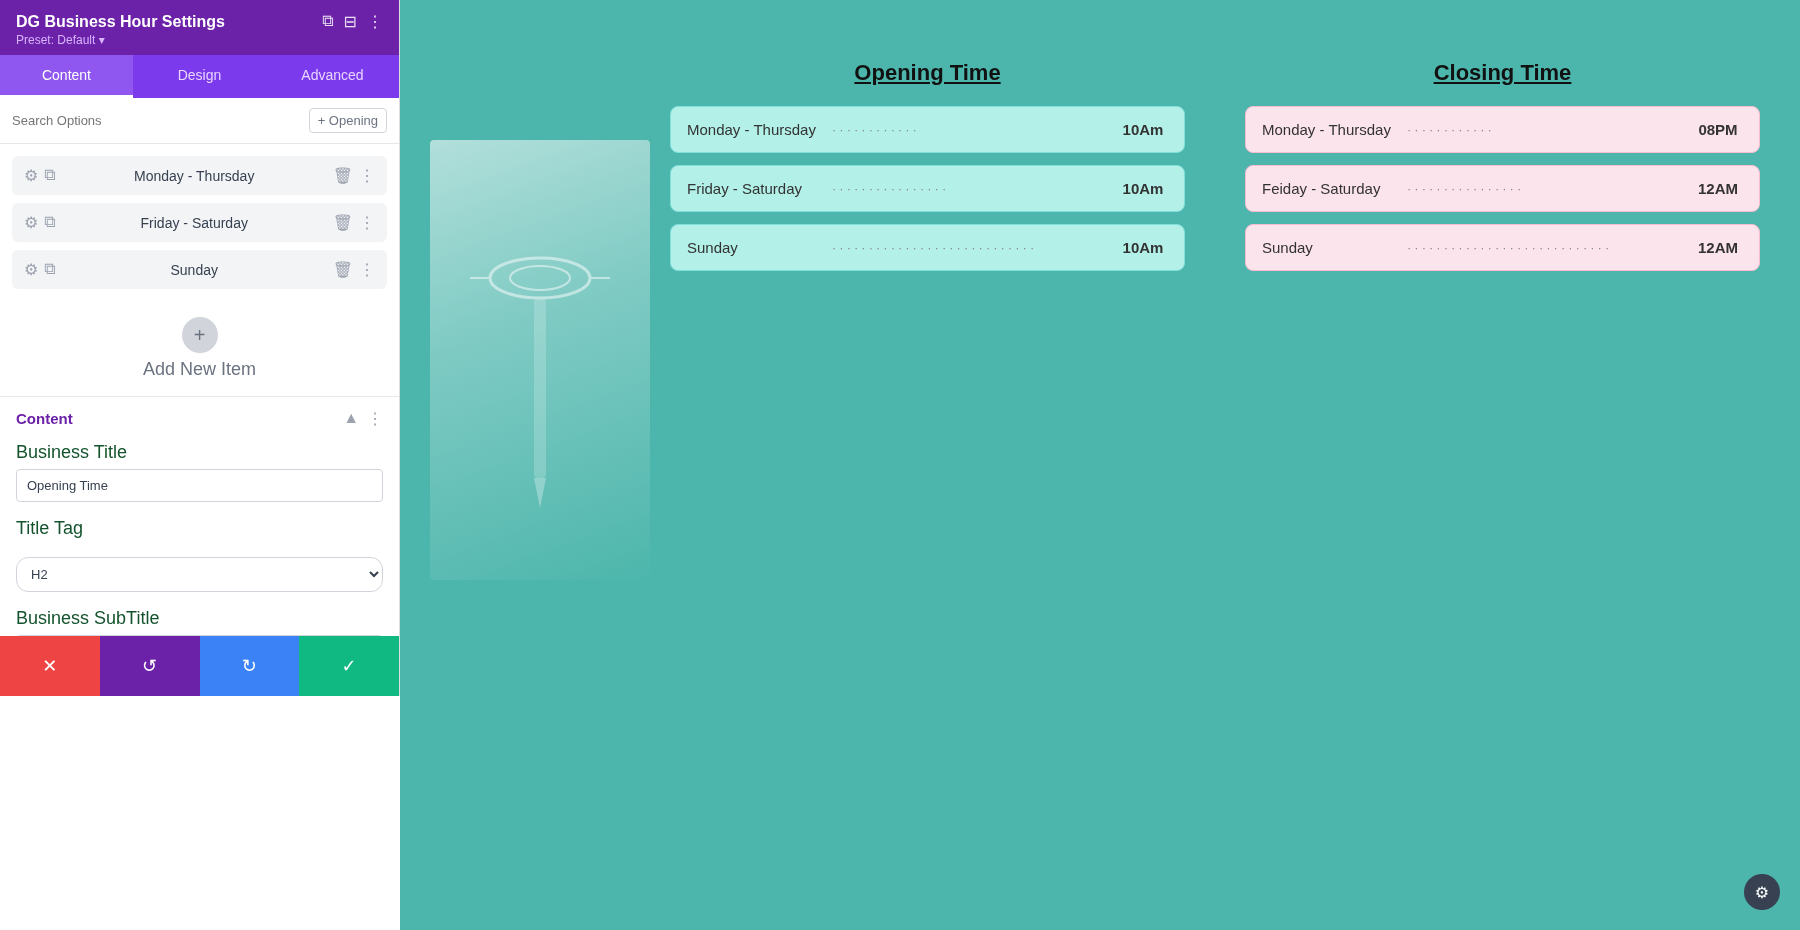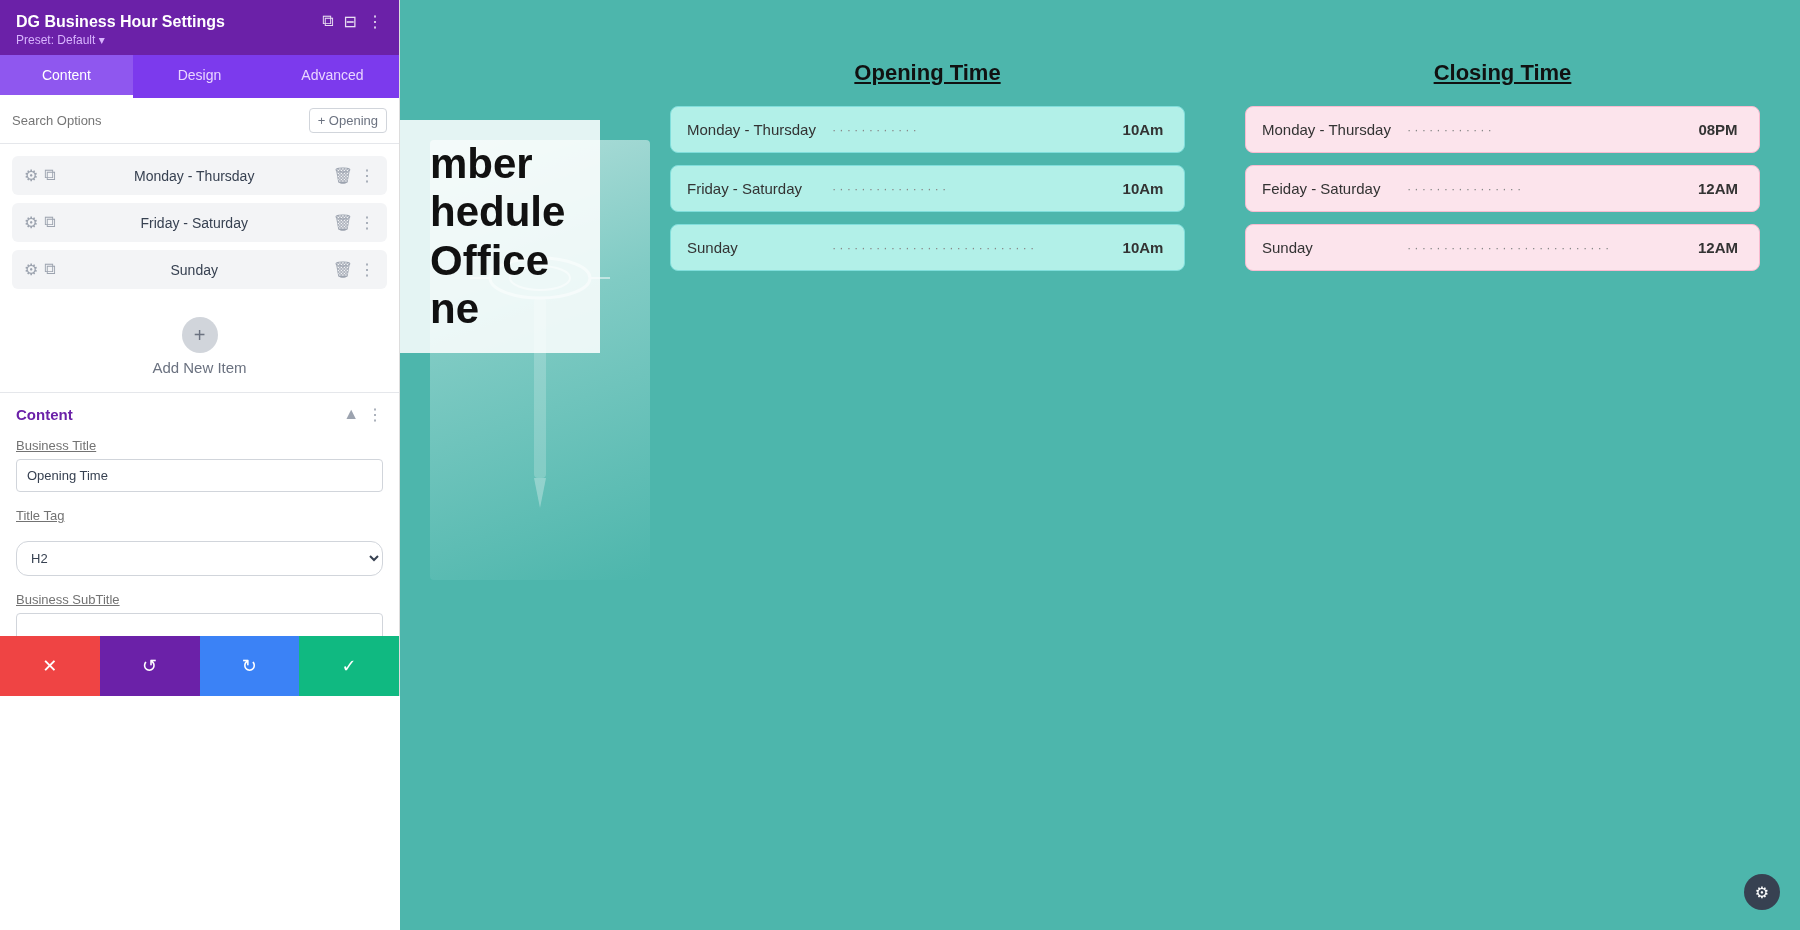--- a/index.html
+++ b/index.html
@@ -139,21 +139,21 @@
       height: 36px;
       border-radius: 50%;
       background: #d1d5db;
       display: flex;
       align-items: center;
       justify-content: center;
       font-size: 20px;
       color: #6b7280;
     }
     .add-new-label {
-      font-size: 15px;
+      font-size: 18px;
       color: #6b7280;
     }
 
     .content-section {
       padding: 12px 16px;
       border-top: 1px solid #e5e7eb;
       flex: 1;
       overflow-y: auto;
     }
     .content-section-header {
@@ -170,25 +170,24 @@
     .content-section-actions {
       display: flex;
       gap: 8px;
       color: #9ca3af;
     }
 
     .field-group {
       margin-bottom: 16px;
     }
     .field-label {
-      font-size: 13px;
-      color: #737373;
+      font-size: 18px;
+      color: #14532d;
       margin-bottom: 6px;
       font-weight: 500;
-      text-decoration: underline;
     }
     .field-input {
       width: 100%;
       padding: 8px 10px;
       border: 1px solid #d1d5db;
       border-radius: 4px;
       font-size: 13px;
       color: #374151;
       background: #fff;
       outline: none;
@@ -462,26 +461,20 @@
         <ellipse cx="80" cy="80" rx="30" ry="12" stroke="#fff" stroke-width="2" fill="none"></ellipse>
         <line x1="30" y1="80" x2="10" y2="80" stroke="#fff" stroke-width="2"></line>
         <line x1="130" y1="80" x2="150" y2="80" stroke="#fff" stroke-width="2"></line>
 
         <rect x="74" y="100" width="12" height="180" rx="4" fill="#fff" fill-opacity="0.4"></rect>
         <polygon points="74,280 86,280 80,310" fill="#fff" fill-opacity="0.6"></polygon>
       </svg>
     </div>
   </div>
 
-  <div class="preview-text-overlay">
-    <div class="overlay-text">mber</div>
-    <div class="overlay-text">hedule</div>
-    <div class="overlay-text">Office</div>
-    <div class="overlay-text">ne</div>
-  </div>
 
   <div class="schedule-container">
 
     <div class="schedule-column">
       <div class="schedule-col-title">Opening Time</div>
 
       <div class="schedule-row opening">
         <span class="schedule-day">Monday - Thursday</span>
         <span class="schedule-dots">············</span>
         <span class="schedule-time">10Am</span>

